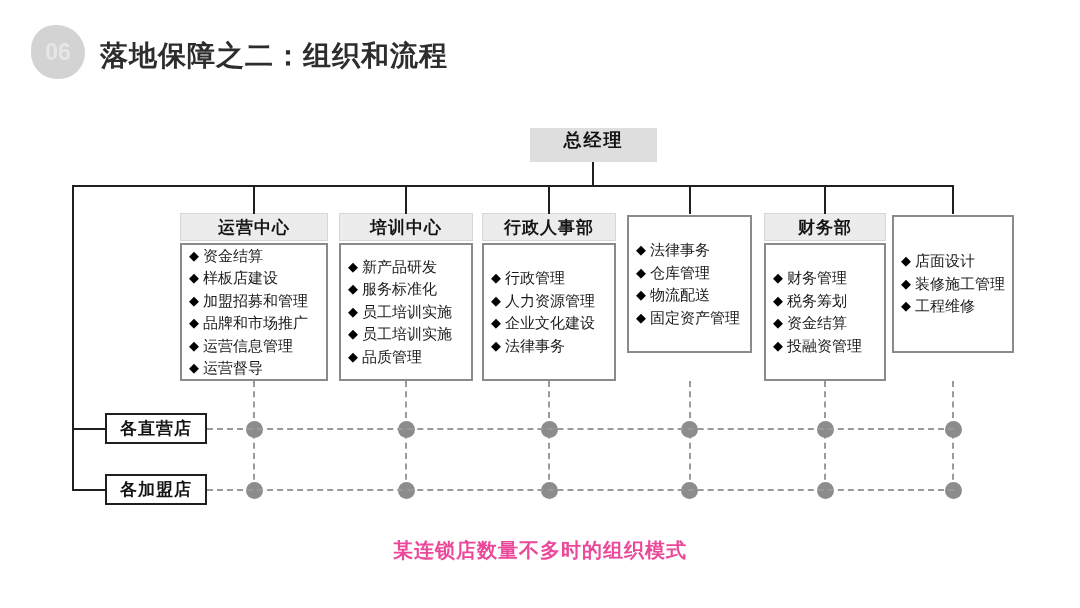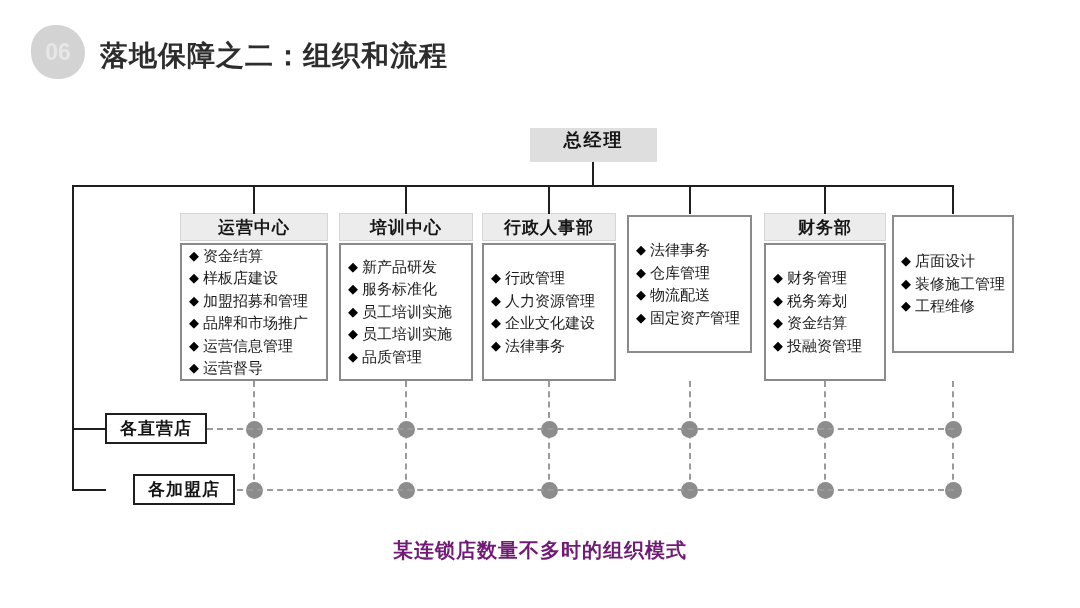--- a/index.html
+++ b/index.html
@@ -81,26 +81,26 @@
   .dot.r2 { top:482px; }
 
   
   .store-box {
     position:absolute; left:105px; width:102px; height:31px;
     background:#ffffff; border:2px solid #1f1f1f;
     display:flex; align-items:center; justify-content:center;
     font-size:17px; font-weight:bold; color:#141414; letter-spacing:1px;
   }
   .store-box.row1 { top:413px;align-items:center; }
-  .store-box.row2 { top:474px;margin-left:28px; }
+  .store-box.row2 { top:474px; }
 
   
   .caption {
     position:absolute; left:0; top:537px; width:1080px; text-align:center;
-    font-size:20px; font-weight:bold; color:#701a75; letter-spacing:1px;
+    font-size:20px; font-weight:bold; color:#ec4899; letter-spacing:1px;
   }
 </style>
 </head>
 <body>
 
 <div class="page">
 
   <div class="badge">
     <span>06</span>
   </div>

